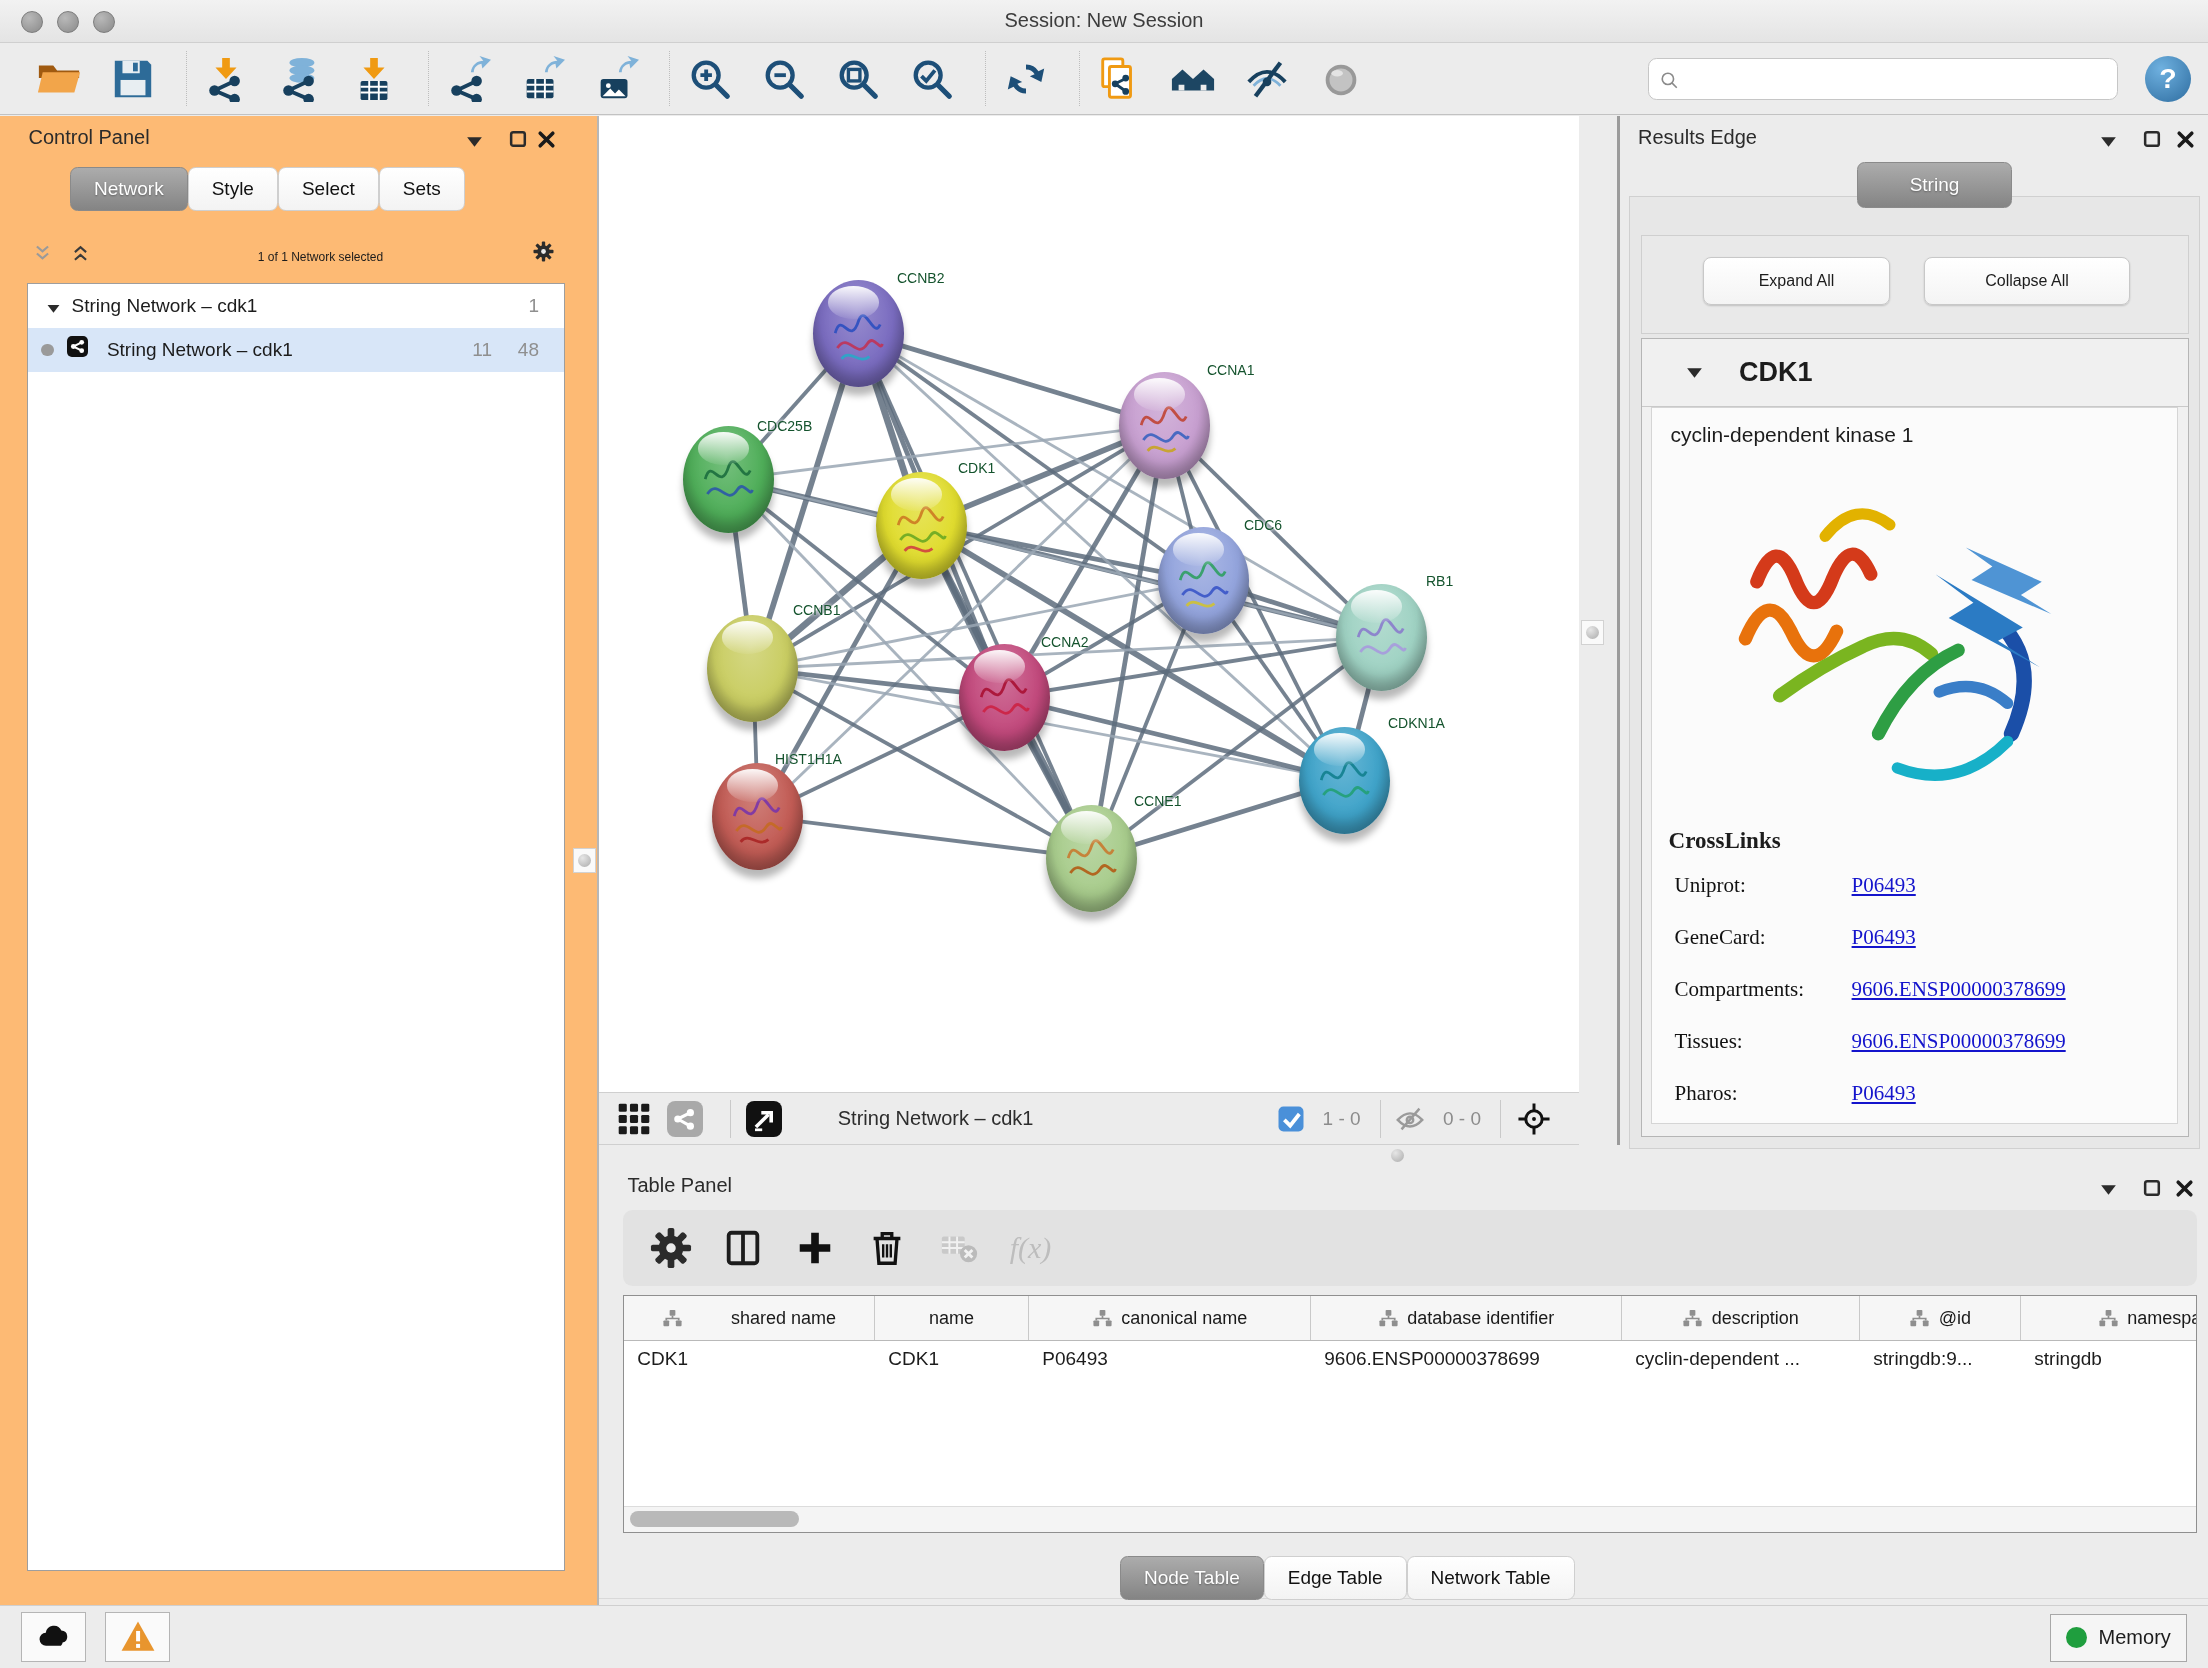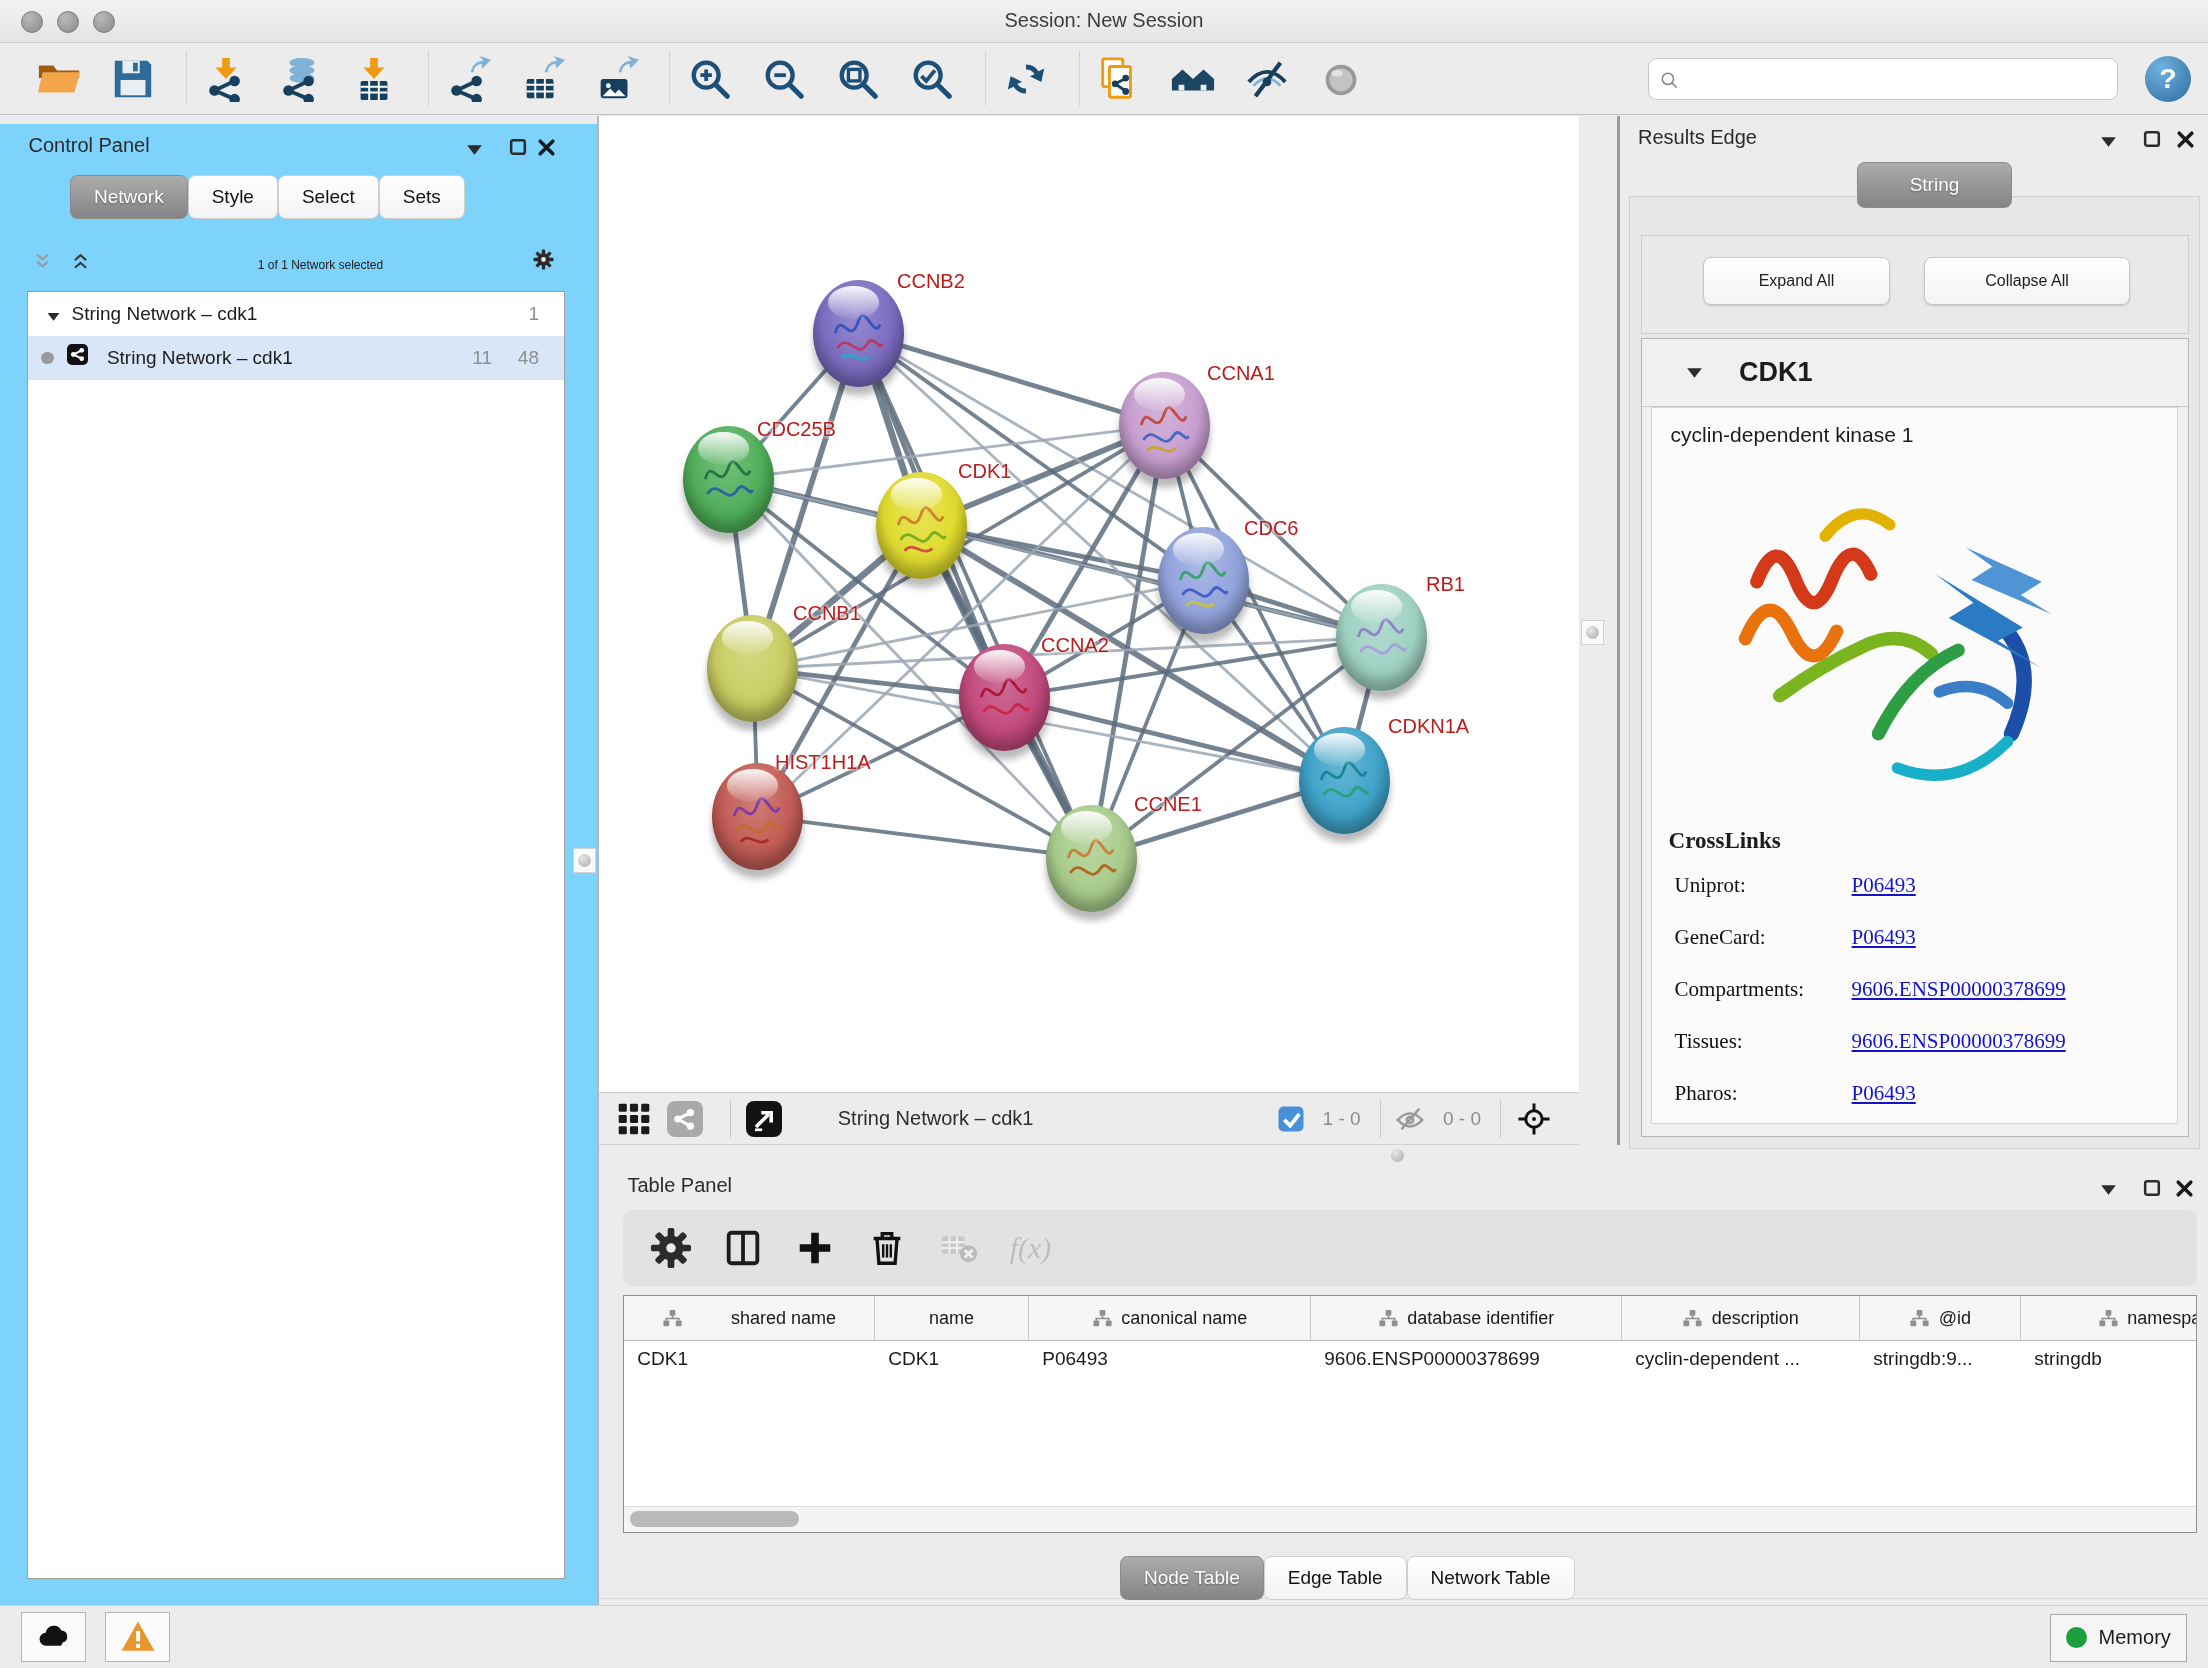--- a/index.html
+++ b/index.html
@@ -29,36 +29,36 @@
   .panel-title{font-size:20px;color:#2b2b2b;}
   .phicon{width:21px;height:21px;display:inline-flex;}
   .phicon svg{width:21px;height:21px;}
   .seg-tab{height:42px;padding:0 23px;display:flex;align-items:center;justify-content:center;font-size:19px;
            background:linear-gradient(#ffffff,#f3f3f3);border:1px solid #cfcfcf;border-radius:7.6px;color:#111;}
   .seg-tab.sel{background:linear-gradient(#acacac,#848484);color:#fff;border-color:#8a8a8a;
            text-shadow:0 1px 1.9px rgba(0,0,0,.35);}
   .btn{background:linear-gradient(#ffffff,#f4f4f4);border:1px solid #c8c8c8;border-radius:8px;
        box-shadow:0 1px 1.9px rgba(0,0,0,.18);font-size:16px;display:flex;align-items:center;justify-content:center;}
   
-  #control-panel{left:0;top:116px;width:597px;height:1489px;background:#7dd3fc;margin-top:8px;}
+  #control-panel{left:0;top:116px;width:597px;height:1489px;background:#fdba74;}
   #cp-tabs{position:absolute;left:70px;top:51px;display:flex;}
   #cp-opts{position:absolute;left:17px;top:122px;width:563px;height:38px;display:flex;align-items:center;}
   #cp-tree{position:absolute;left:27px;top:167px;width:538px;height:1288px;background:#fff;border:1px solid #9e9e9e;box-sizing:border-box;}
   .tree-row{position:relative;display:flex;align-items:center;font-size:19px;}
   .tree-count{color:#8f8f8f;}
   #tree-child{background:#d8e6f8;}
   
   #canvas{left:599px;top:116px;width:980px;height:976px;background:#fff;}
   #net-edges{position:absolute;left:0;top:0;}
   .node{position:absolute;width:91px;height:107px;border-radius:50%;
         box-shadow:0 8.6px 7.6px rgba(0,0,0,.28), inset 0 -11.4px 15px rgba(0,0,0,.22);}
   .node .gloss{position:absolute;left:17%;top:6%;width:56%;height:30%;border-radius:50%;
         background:linear-gradient(rgba(255,255,255,.95),rgba(255,255,255,.06));}
   .node .squig{position:absolute;left:14%;top:20%;right:14%;bottom:14%;}
-  .nlabel{position:absolute;font-size:20px;color:#b91c1c;white-space:nowrap;
+  .nlabel{position:absolute;font-size:14px;color:#14532d;white-space:nowrap;
           text-shadow:0 0 3.8px #fff,0 0 3.8px #fff;}
   
   #net-toolbar{left:599px;top:1092px;width:980px;height:53px;background:#ececec;border-top:1px solid #cfcfcf;
                border-bottom:1px solid #cfcfcf;display:flex;align-items:center;padding:0 13.3px 0 15px;box-sizing:border-box;}
   .ntbtn{width:40px;height:40px;display:flex;align-items:center;justify-content:center;margin-right:11.4px;flex:0 0 auto;}
   .ntbtn svg{width:36px;height:36px;}
   .ntsep{width:0;height:38px;border-left:1px solid #c9c9c9;margin:0 13.3px;flex:0 0 auto;}
   .ntcount{font-size:19px;color:#8c8c8c;margin:0 5.7px;white-space:nowrap;}
   
   #vsplit-right{left:1579px;top:116px;width:38px;height:1029px;background:#ececec;border-right:3.8px solid #9b9b9b;}

